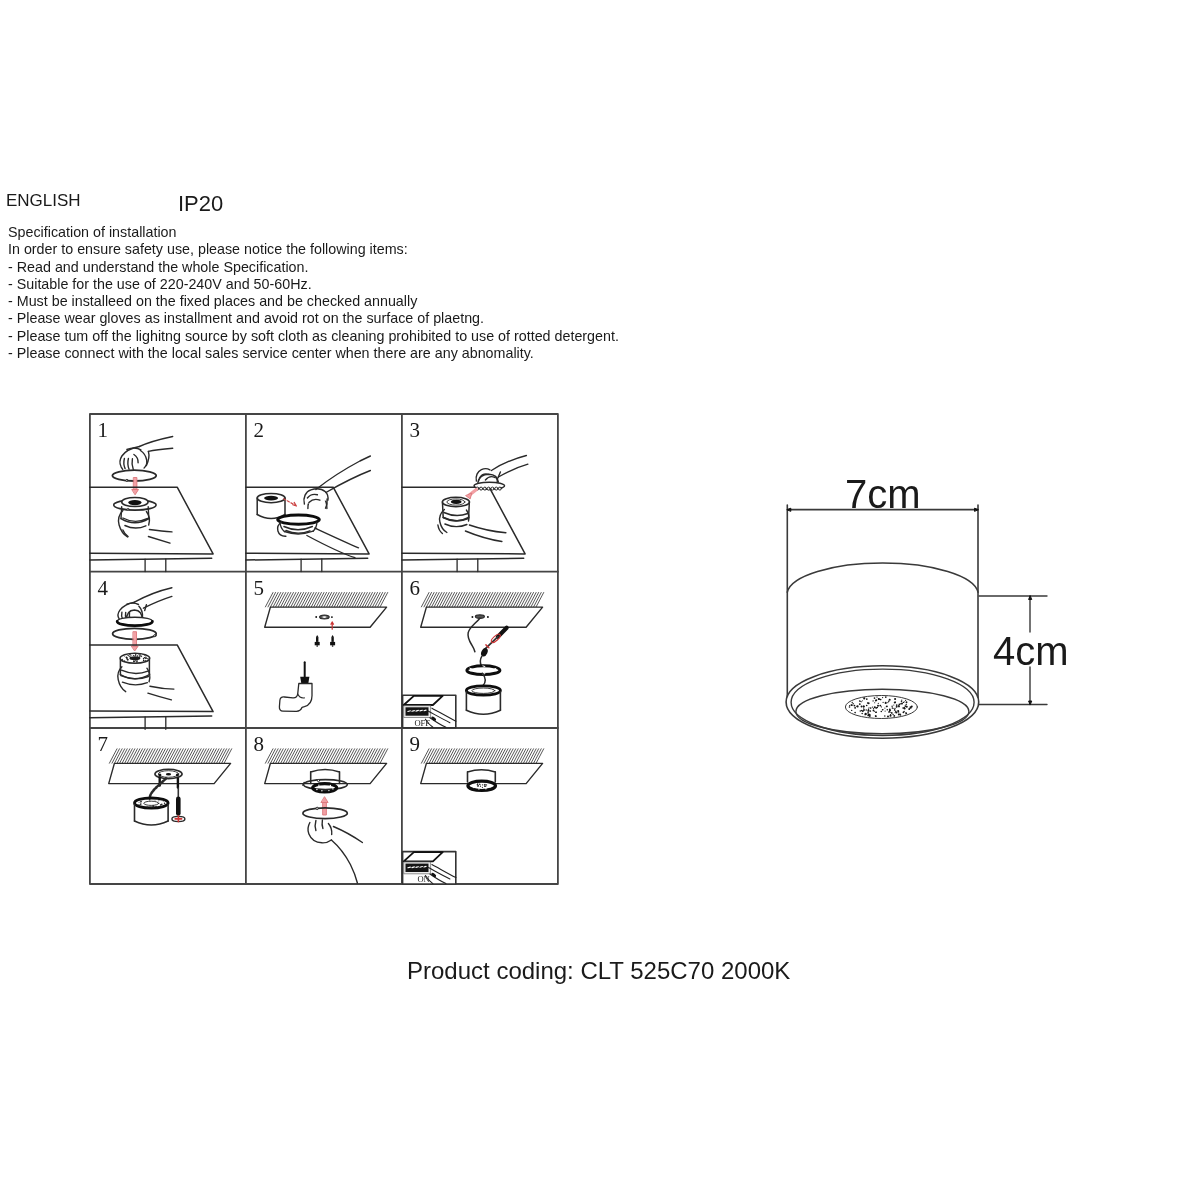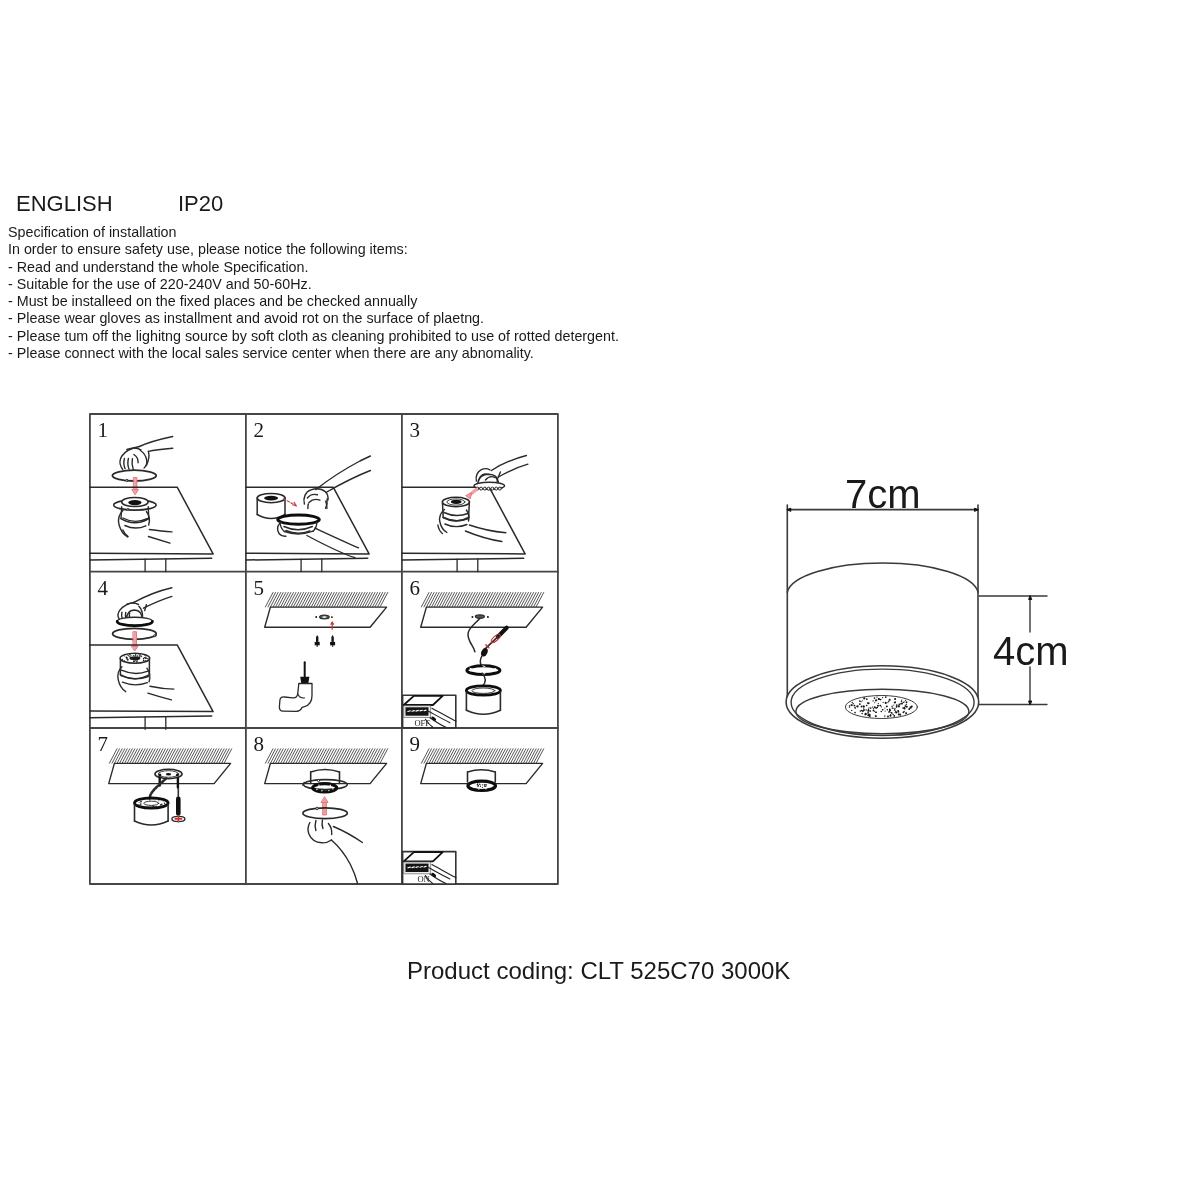--- a/index.html
+++ b/index.html
@@ -1,19 +1,19 @@
 <!DOCTYPE html>
 <html><head><meta charset="utf-8">
 <style>
   html,body{margin:0;padding:0;width:1200px;height:1200px;background:#ffffff;overflow:hidden;}
   body{font-family:"Liberation Sans",sans-serif;color:#1a1a1a;position:relative;}
   .abs{position:absolute;white-space:nowrap;}
 </style></head>
 <body>
-<div class="abs" style="left:16px;top:191px;font-size:22px;">ENGLISH</div>
+<div class="abs" style="left:6px;top:191px;font-size:17px;">ENGLISH</div>
 <div class="abs" style="left:178px;top:191px;font-size:22px;">IP20</div>
 <div class="abs" style="left:8px;top:224px;font-size:14.3px;line-height:17.3px;">Specification of installation<br>In order to ensure safety use, please notice the following items:<br>- Read and understand the whole Specification.<br>- Suitable for the use of 220-240V and 50-60Hz.<br>- Must be installeed on the fixed places and be checked annually<br>- Please wear gloves as installment and avoid rot on the surface of plaetng.<br>- Please tum off the lighitng source by soft cloth as cleaning prohibited to use of rotted detergent.<br>- Please connect with the local sales service center when there are any abnomality.</div>
 <svg style="position:absolute;left:89px;top:413px" width="470" height="472" viewBox="0 0 470 472" fill="none" stroke="#2a2a2a" stroke-linecap="round" stroke-linejoin="round">
     <defs>
       <g id="hat" stroke="#3a3a3a" stroke-width="0.85">
         <line x1="19.5" y1="35.2" x2="27.1" y2="20.8"></line>
         <line x1="22.1" y1="35.2" x2="29.6" y2="20.8"></line>
         <line x1="24.6" y1="35.2" x2="32.2" y2="20.8"></line>
         <line x1="27.2" y1="35.2" x2="34.8" y2="20.8"></line>
         <line x1="29.7" y1="35.2" x2="37.3" y2="20.8"></line>
@@ -649,12 +649,12 @@
       <circle cx="136.5" cy="257.4" r="0.98"></circle>
       <circle cx="130.5" cy="260.8" r="1.05"></circle>
       <circle cx="138.4" cy="250.6" r="0.55"></circle>
       <circle cx="130.6" cy="259.8" r="0.74"></circle>
     </g>
     <path d="M219,141 L287,141 M219,249.5 L287,249.5" stroke-width="1.4"></path>
     <path d="M270,141 L270,177 M270,212 L270,249.5" stroke-width="1.4"></path>
     <path d="M270,141 l-1.4,3.5 l2.8,0 Z M270,249.5 l-1.4,-3.5 l2.8,0 Z" fill="#111" stroke="#111" stroke-width="1"></path>
     <text x="233" y="210" font-family="Liberation Sans, sans-serif" font-size="40" fill="#1a1a1a" stroke="none">4cm</text>
   </svg>
-<div class="abs" style="left:407px;top:957px;font-size:24px;">Product coding: CLT 525C70 3000K</div>
+<div class="abs" style="left:407px;top:957px;font-size:24px;">Product coding: CLT 525C70 2000K</div>
 </body></html>

